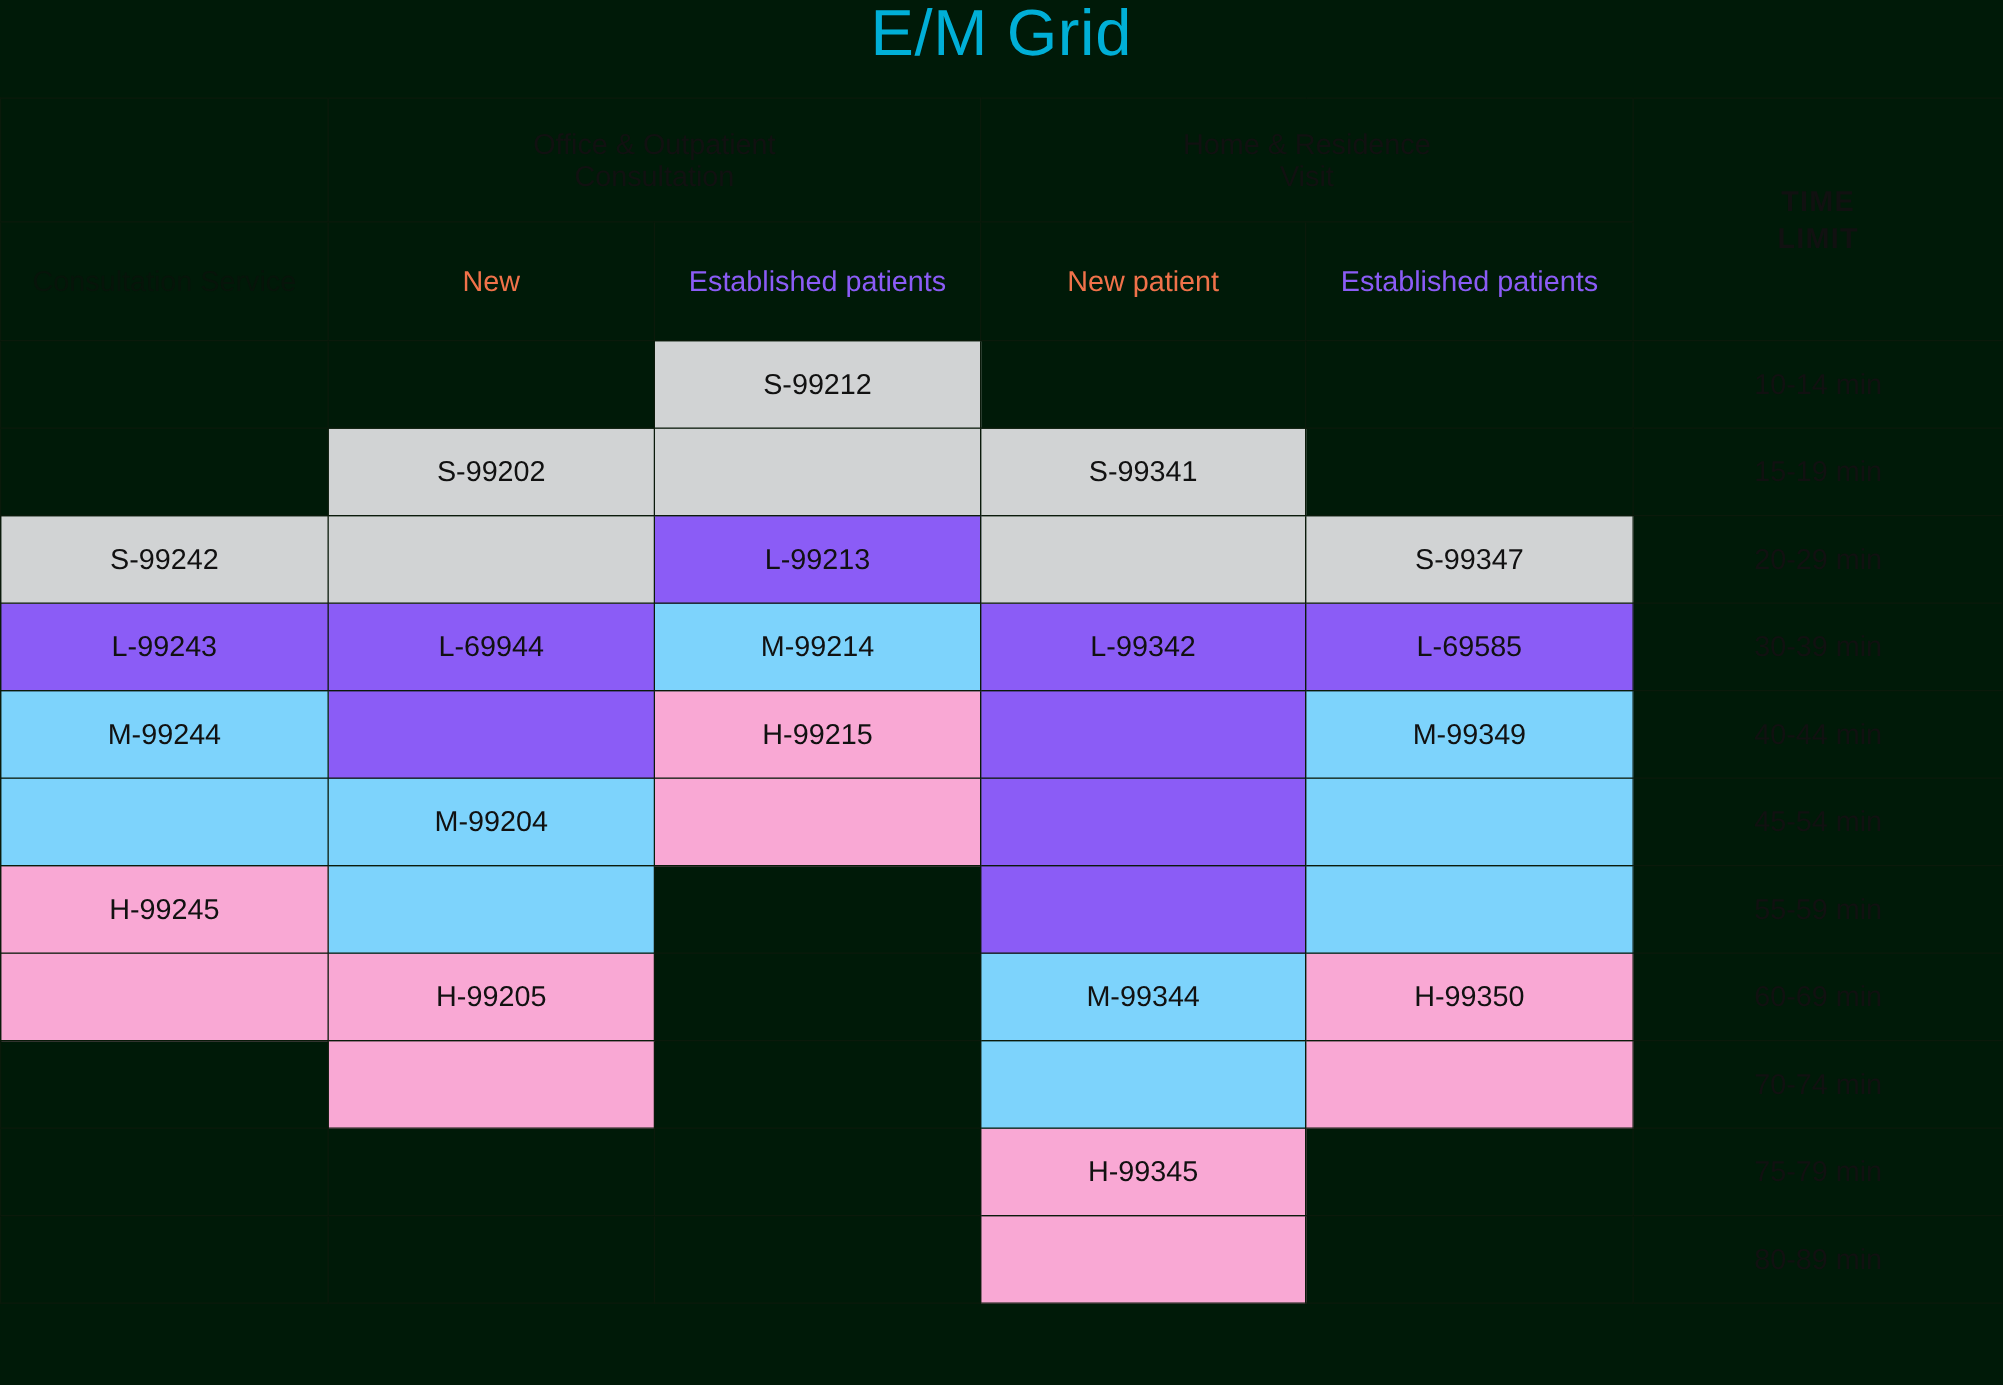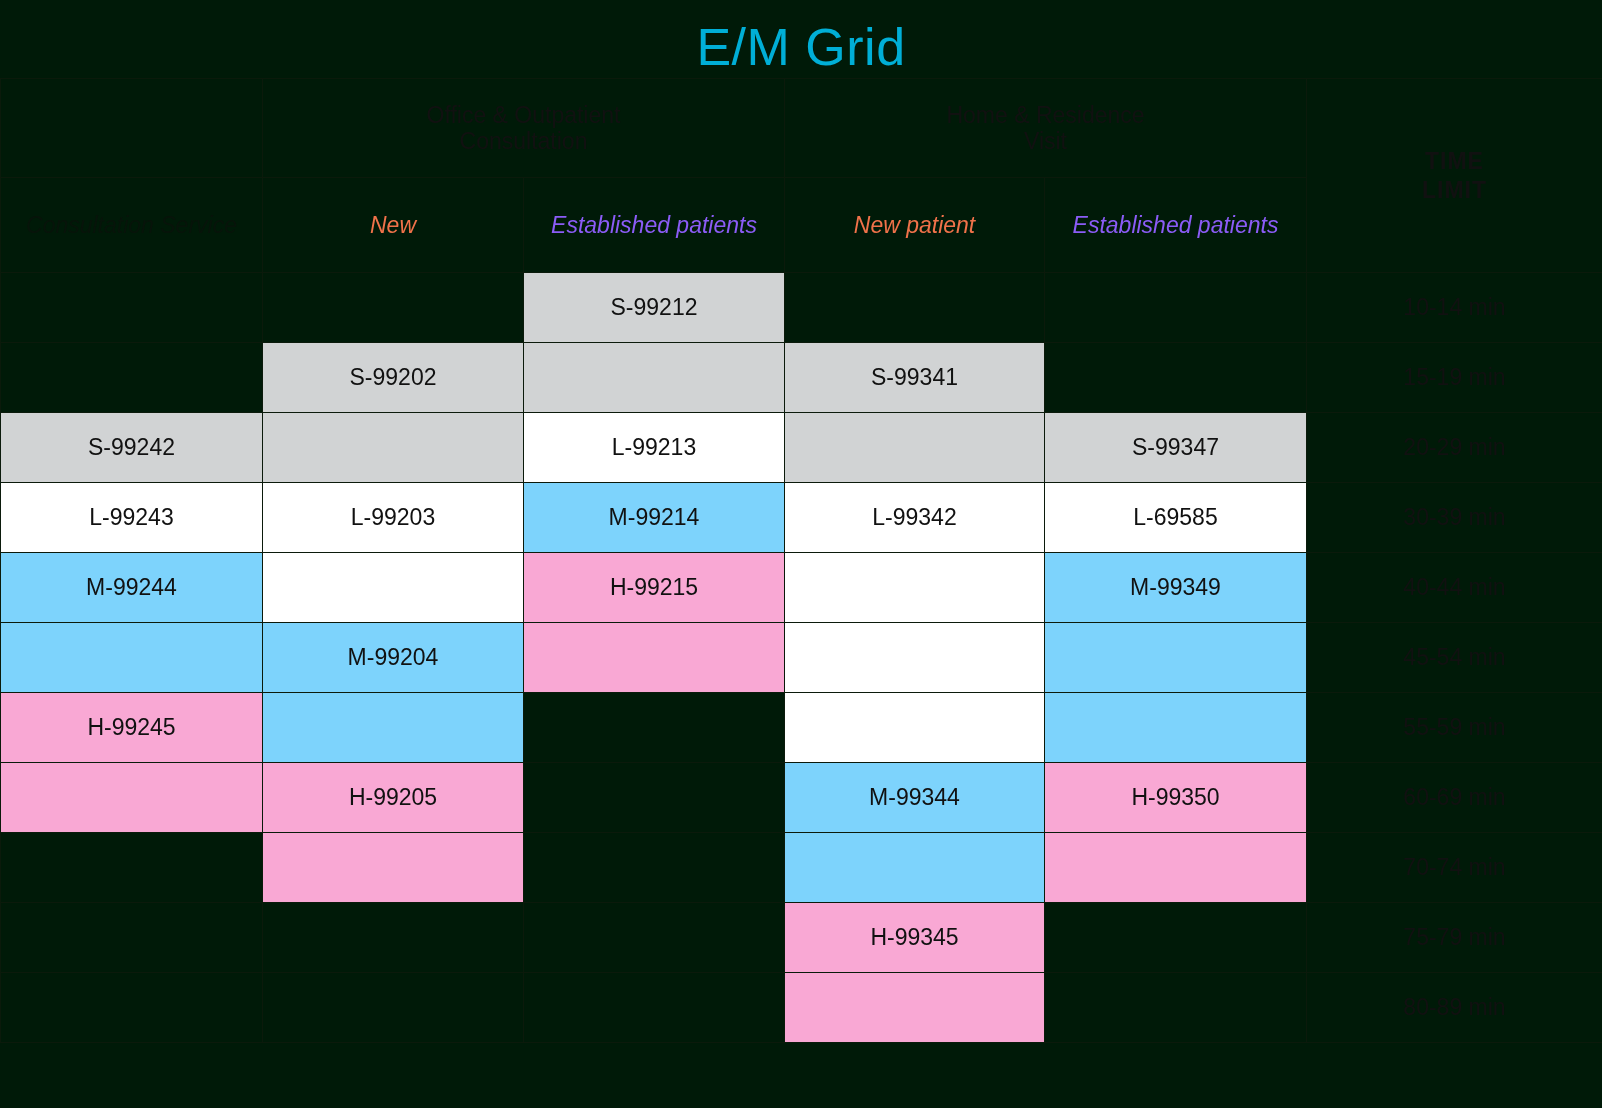--- a/index.html
+++ b/index.html
@@ -9,21 +9,21 @@
     font-family:"Liberation Sans", sans-serif;
     overflow:hidden;
   }
   #page-title{
     text-align:center;
     color:#00AFD7;
     font-size:52px;
     font-weight:400;
     letter-spacing:0.5px;
     line-height:1;
-    padding-top:21px;
+    padding-top:1px;
     height:78px;
     box-sizing:border-box;
   }
   table.grid{
     border-collapse:collapse;
     table-layout:fixed;
     width:1602px;
     border-spacing:0;
   }
   table.grid td{
@@ -53,31 +53,30 @@
     font-size:26px;
     font-weight:bold;
     line-height:1.25;
     letter-spacing:1px;
   }
   
   td.sub{
     height:94px;
     font-size:25px;
     border:1px solid #0a180a;
-    font-style:italic;
   }
   td.sub.dark{color:#07140a;}
   td.sub.newcol{color:#F0724A;}
   td.sub.estcol{color:#8b5cf6;}
 
   
   tr.datarow td{height:69px;}
   td.empty{background:transparent;border:1px solid #0b1a0b;color:transparent;}
   td.gray{background:#D1D3D4;border:1px solid #101010;color:#1a1a1a;}
-  td.yellow{background:#ffffff;border:1px solid #101010;color:#1a1a1a;}
+  td.yellow{background:#8b5cf6;border:1px solid #101010;color:#1a1a1a;}
   td.green{background:#7dd3fc;border:1px solid #101010;color:#1a1a1a;}
   td.orange{background:#f9a8d4;border:1px solid #101010;color:#1a1a1a;}
   td.time{
     color:#08160a;
     font-size:25px;
     border:1px solid #0b1a0b;
     background:transparent;
   }
 </style>
 </head>
@@ -136,21 +135,21 @@
       <tr class="datarow">
         <td class="gray">S-99242</td>
         <td class="gray"></td>
         <td class="yellow">L-99213</td>
         <td class="gray"></td>
         <td class="gray">S-99347</td>
         <td class="time">20-29 min</td>
       </tr>
       <tr class="datarow">
         <td class="yellow">L-99243</td>
-        <td class="yellow">L-99203</td>
+        <td class="yellow">L-69944</td>
         <td class="green">M-99214</td>
         <td class="yellow">L-99342</td>
         <td class="yellow">L-69585</td>
         <td class="time">30-39 min</td>
       </tr>
       <tr class="datarow">
         <td class="green">M-99244</td>
         <td class="yellow"></td>
         <td class="orange">H-99215</td>
         <td class="yellow"></td>

